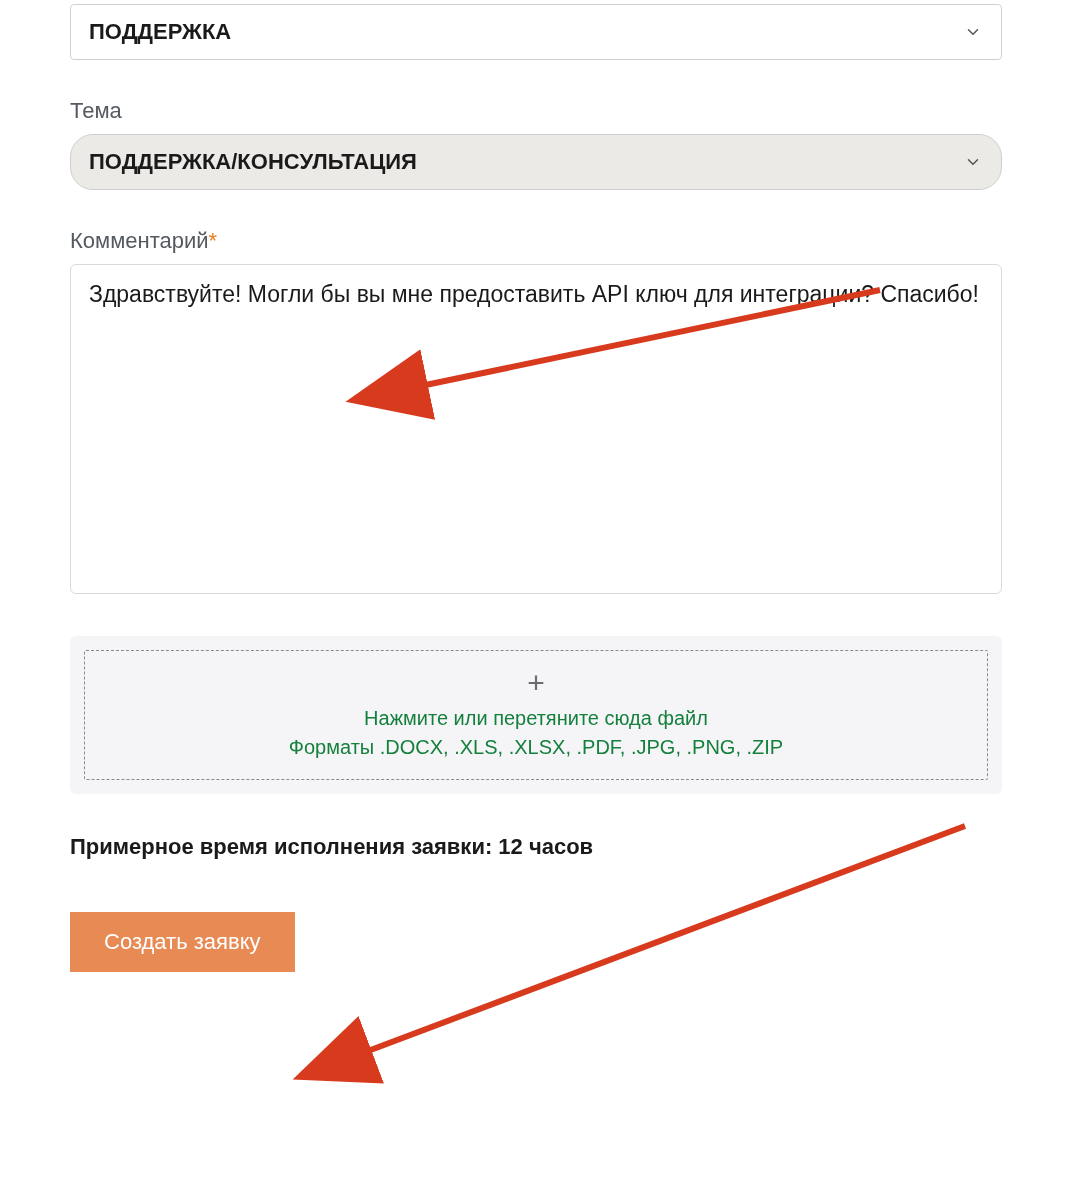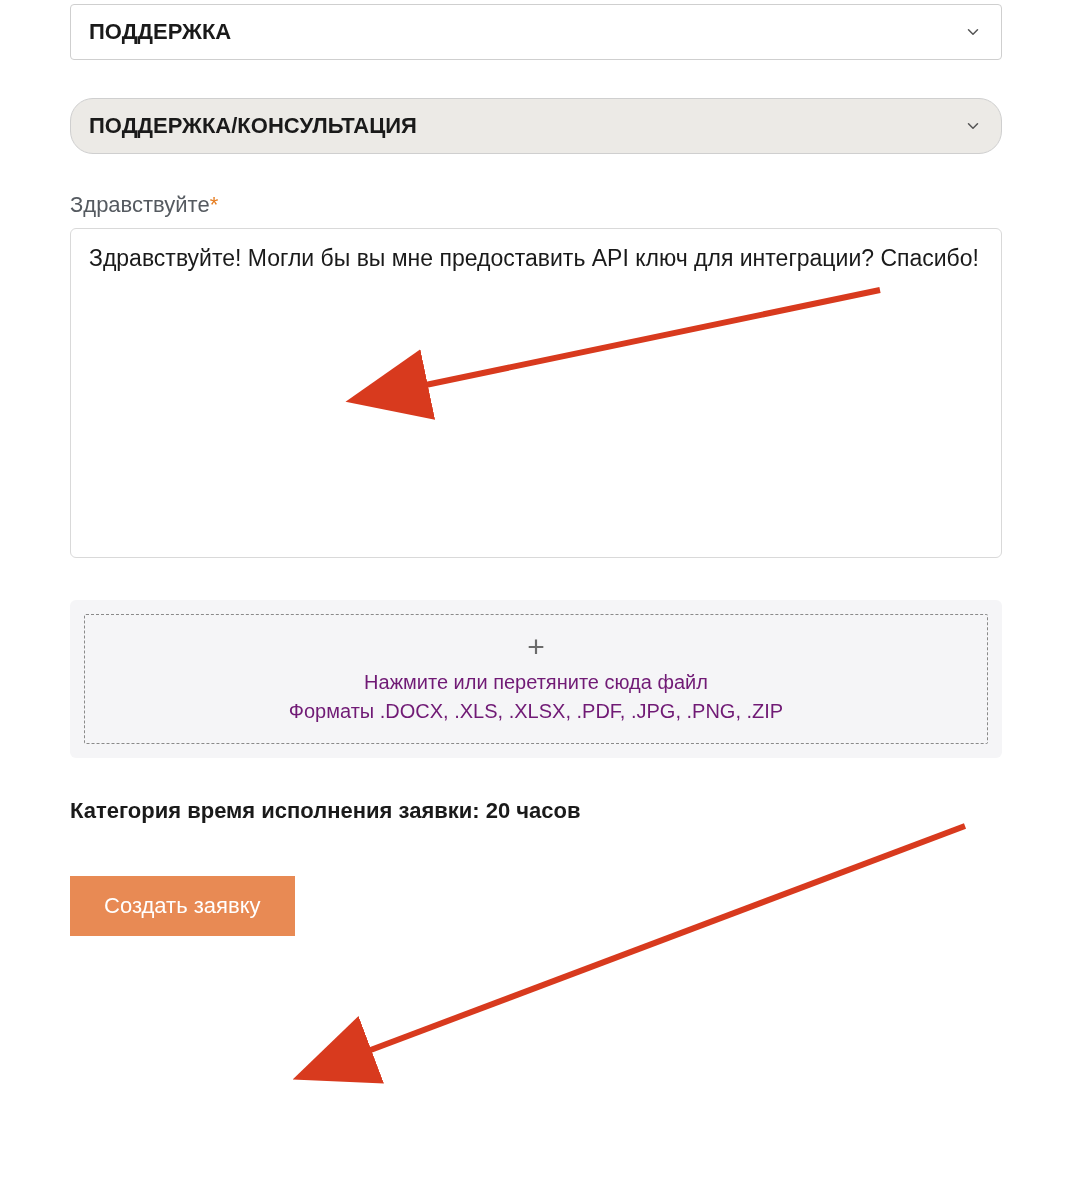--- a/index.html
+++ b/index.html
@@ -75,21 +75,21 @@
       border: 1px dashed #8a8a8a;
       border-radius: 2px;
       height: 130px;
       display: flex;
       flex-direction: column;
       align-items: center;
       justify-content: center;
       cursor: pointer;
     }
     .plus { font-size: 30px; color: #6b6b6b; line-height: 1; margin-bottom: 6px; font-weight: 300; }
-    .dz-text { font-size: 20px; color: #701a75; text-align: center; line-height: 1.45; }
+    .dz-text { font-size: 20px; color: #15803d; text-align: center; line-height: 1.45; }
     .eta {
       font-size: 22px;
       font-weight: 600;
       color: #1a1a1a;
       margin-top: 40px;
     }
     .submit {
       margin-top: 52px;
       background: #e88a54;
       color: #ffffff;
@@ -115,52 +115,53 @@
       <span class="chevron">
         <svg viewBox="0 0 24 24" fill="none" stroke="#555" stroke-width="2" stroke-linecap="round" stroke-linejoin="round">
             <polyline points="6 9 12 15 18 9"></polyline>
           </svg>
       </span>
     </div>
   </div>
 
   
   <div class="field">
+    <div class="label">Тема</div>
     <div class="select disabled">
       <span>ПОДДЕРЖКА/КОНСУЛЬТАЦИЯ</span>
       <span class="chevron">
         <svg viewBox="0 0 24 24" fill="none" stroke="#555" stroke-width="2" stroke-linecap="round" stroke-linejoin="round">
             <polyline points="6 9 12 15 18 9"></polyline>
           </svg>
       </span>
     </div>
   </div>
 
   
   <div class="field">
     <div class="label">
-      <span>Здравствуйте</span><span class="required">*</span>
+      <span>Комментарий</span><span class="required">*</span>
     </div>
     <textarea class="textarea" style="">Здравствуйте! Могли бы вы мне предоставить API ключ для интеграции? Спасибо!</textarea>
   </div>
 
   
   <div class="dropzone-wrap">
     <div class="dropzone">
       <div class="plus">+</div>
       <div class="dz-text">
         <div>Нажмите или перетяните сюда файл</div>
         <div>Форматы .DOCX, .XLS, .XLSX, .PDF, .JPG, .PNG, .ZIP</div>
       </div>
     </div>
   </div>
 
   
   <div class="eta">
-    <span>Категория время исполнения заявки: </span><span>20 часов</span>
+    <span>Примерное время исполнения заявки: </span><span>12 часов</span>
   </div>
 
   
   <button class="submit">Создать заявку</button>
 </div>
 
 <svg class="annotations" width="1072" height="1200">
   <defs>
     <marker id="ah1" markerWidth="14" markerHeight="12" refX="2" refY="6" orient="auto">
       <polygon points="0,0 14,6 0,12" fill="#d83a1e"></polygon>

